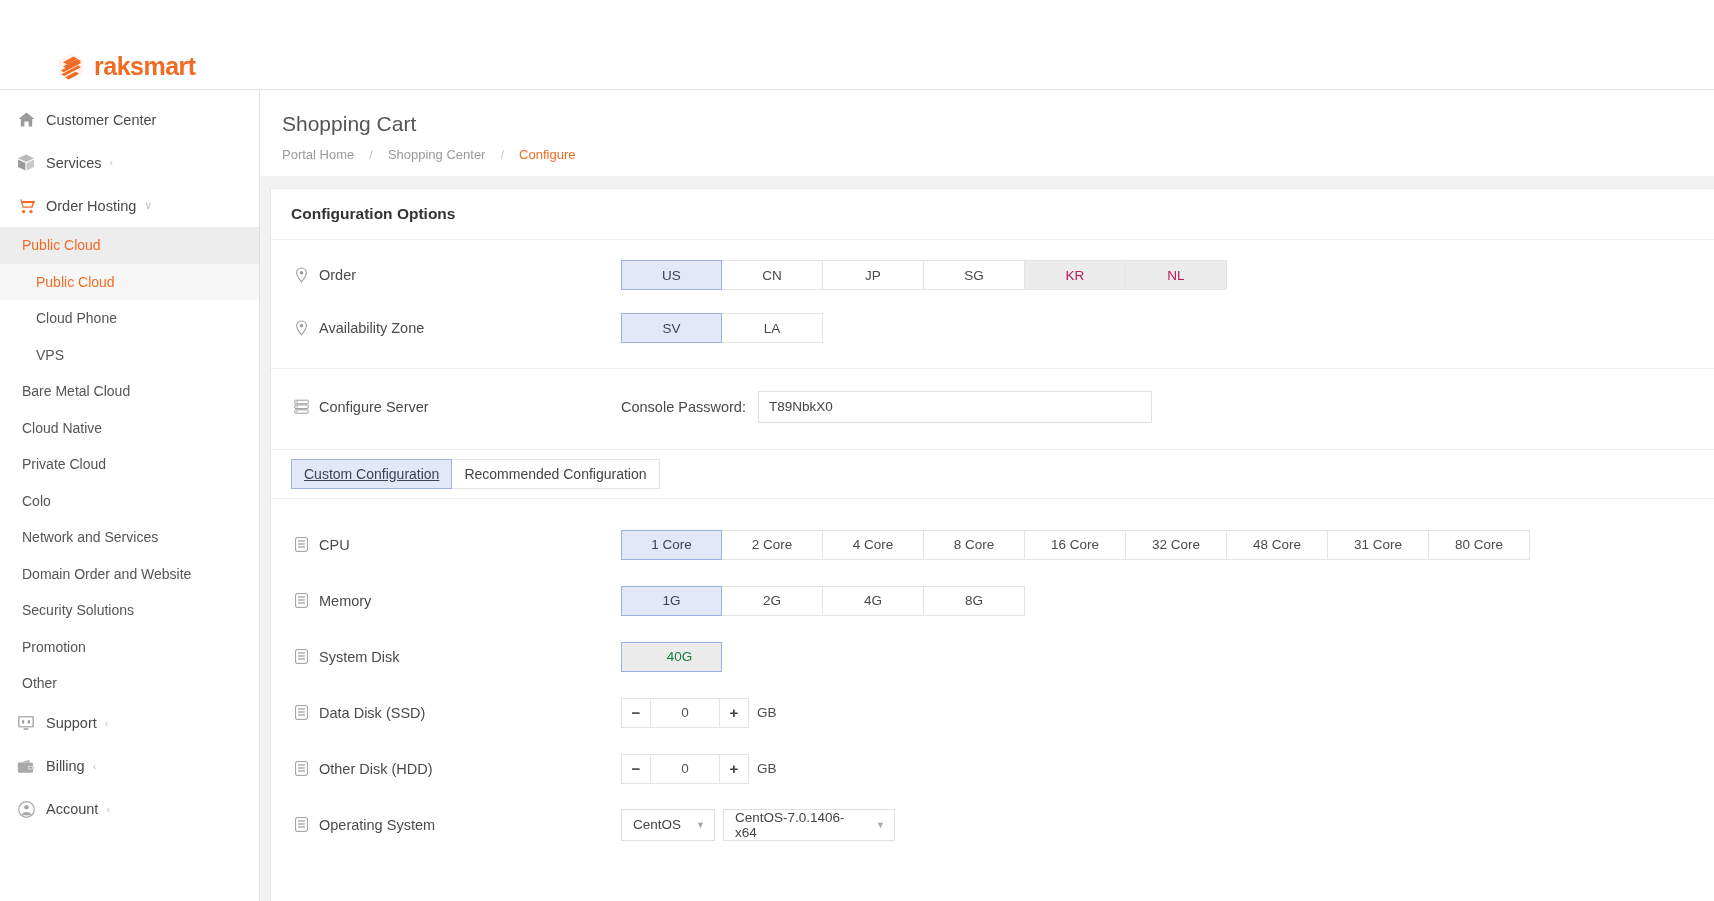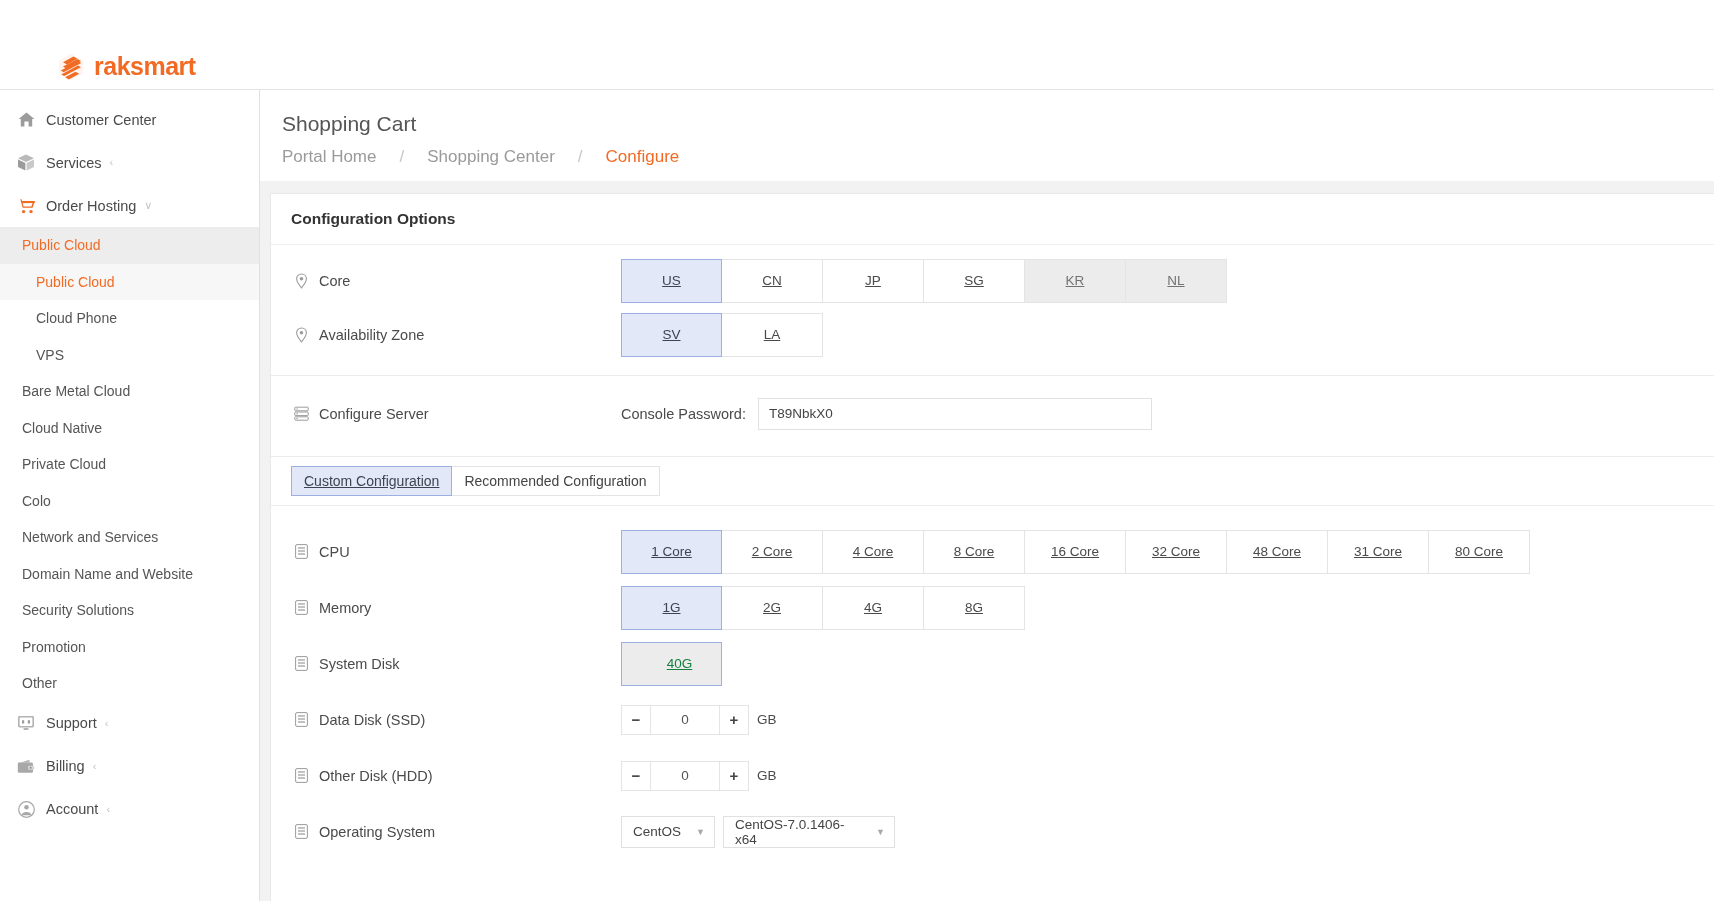--- a/index.html
+++ b/index.html
@@ -72,21 +72,21 @@
     background: #f2f2f2;
     overflow: hidden;
     position: relative;
   }
   .page-head {
     background: #ffffff;
     padding: 18px 22px 14px 22px;
     margin: 0 0 0 0;
   }
   .page-title { font-size: 21px; color: #555; font-weight: normal; line-height: 1.5; }
-  .crumbs { margin-top: 7px; font-size: 17px; color: #9a9a9a; display: flex; align-items: center; gap: 23px; }
+  .crumbs { margin-top: 7px; font-size: 13px; color: #9a9a9a; display: flex; align-items: center; gap: 15px; }
   .crumbs a { color: #9a9a9a; text-decoration: none; cursor: pointer; }
   .crumbs .sep { color: #c8c8c8; }
   .crumbs .cur { color: #f26b24; cursor: pointer; }
 
   .panel {
     background: #ffffff;
     margin: 12px 0 0 10px;
     border: 1px solid #e8e8e8;
     border-right: none;
     min-height: 760px;
@@ -109,40 +109,39 @@
     font-size: 14.5px; color: #4a4a4a;
   }
   .opt-label .oic { width: 20px; margin-right: 8px; display: flex; align-items: center; justify-content: center; color: #9b9b9b; }
 
   .divider { height: 1px; background: #ededed; margin: 0; }
 
   
   .seg { display: flex; }
   .seg .cell {
     min-width: 101px;
-    height: 44px;
+    height: 30px;
     display: flex; align-items: center; justify-content: center;
     font-size: 13.5px;
     color: #4a4a4a;
     background: #ffffff;
     border: 1px solid #e4e4e4;
     border-left: none;
     cursor: pointer;
     user-select: none;
     white-space: nowrap;
-    text-decoration: underline;
   }
   .seg .cell:first-child { border-left: 1px solid #e4e4e4; }
   .seg .cell.sel {
     background: #e2e8f8;
     border: 1px solid #9db0e3;
     color: #3d4451;
     position: relative; z-index: 2;
   }
-  .seg .cell.disabled { background: #ececec; color: #737373; }
+  .seg .cell.disabled { background: #ececec; color: #be185d; }
   .seg .cell.sel-flat {
     background: #ececec;
     border: 1px solid #9db0e3;
     color: #15803d;
     position: relative; z-index: 2; padding-left: 16px;
   }
 
   
   .pw-row { display: flex; align-items: center; padding: 22px 20px 26px 20px; }
   .pw-label { font-size: 14.5px; color: #4a4a4a; margin-right: 12px; }
@@ -291,21 +290,21 @@
       <div class="sub-item">
         <span>Private Cloud</span>
       </div>
       <div class="sub-item">
         <span>Colo</span>
       </div>
       <div class="sub-item">
         <span>Network and Services</span>
       </div>
       <div class="sub-item">
-        <span>Domain Name and Website</span>
+        <span>Domain Order and Website</span>
       </div>
       <div class="sub-item">
         <span>Security Solutions</span>
       </div>
       <div class="sub-item">
         <span>Promotion</span>
       </div>
       <div class="sub-item">
         <span>Other</span>
       </div>
@@ -369,21 +368,21 @@
           <div style="height:14px"></div>
 
           <div class="opt-row">
             <div class="opt-label">
               <span class="oic">
                 <svg width="13" height="16" viewBox="0 0 13 16">
                   <path fill="none" stroke="#9b9b9b" stroke-width="1.1" d="M6.5 1 C9.3 1 11.4 3.1 11.4 5.8 C11.4 9 6.5 14.8 6.5 14.8 C6.5 14.8 1.6 9 1.6 5.8 C1.6 3.1 3.7 1 6.5 1 Z"></path>
                   <circle cx="6.5" cy="5.8" r="1.8" fill="#9b9b9b"></circle>
                 </svg>
               </span>
-              <span>Core</span>
+              <span>Order</span>
             </div>
             <div class="seg">
               <div class="cell sel">US</div>
               <div class="cell">CN</div>
               <div class="cell">JP</div>
               <div class="cell">SG</div>
               <div class="cell disabled">KR</div>
               <div class="cell disabled">NL</div>
             </div>
           </div>

